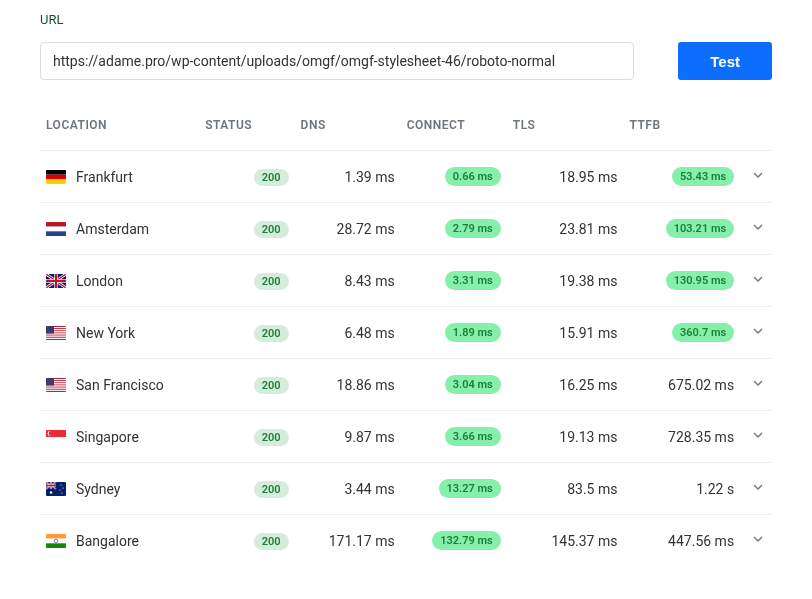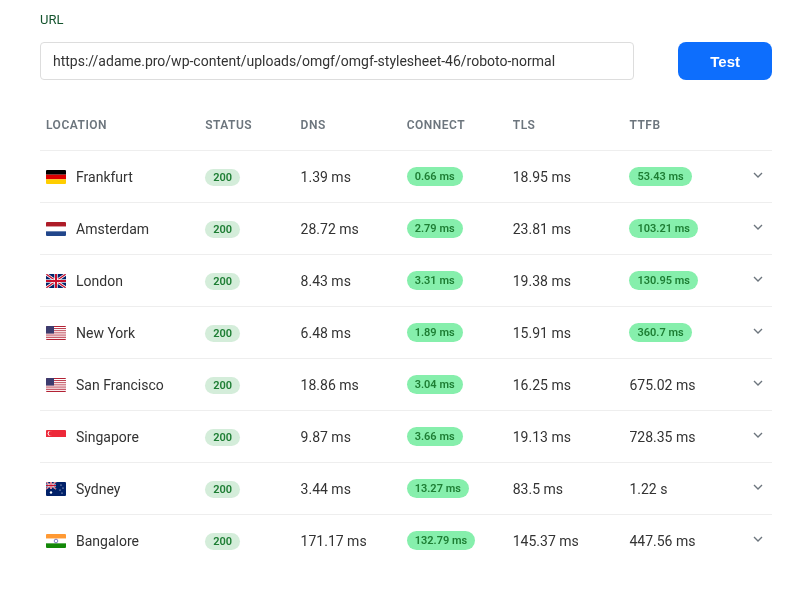--- a/index.html
+++ b/index.html
@@ -27,21 +27,21 @@
       border: 1px solid #ddd;
       border-radius: 4px;
       font-size: 14px;
       color: #333;
       font-family: inherit;
     }
     .test-btn {
       background: #0d6efd;
       color: #fff;
       border: none;
-      border-radius: 8px;
+      border-radius: 3px;
       padding: 0 32px;
       font-size: 15px;
       font-weight: 600;
       cursor: pointer;
     }
     table {
       width: 100%;
       border-collapse: collapse;
     }
     thead th {
@@ -52,20 +52,21 @@
       letter-spacing: 0.5px;
       padding: 10px 6px 18px 6px;
       border-bottom: 1px solid #eee;
     }
     tbody td {
       padding: 16px 6px;
       border-bottom: 1px solid #eee;
       font-size: 14px;
       color: #333;
       vertical-align: middle;
+      text-align: right;
     }
     tbody tr:last-child td { border-bottom: none; }
     .loc-cell {
       display: flex;
       align-items: center;
       gap: 10px;
     }
     .flag {
       width: 20px;
       height: 14px;

